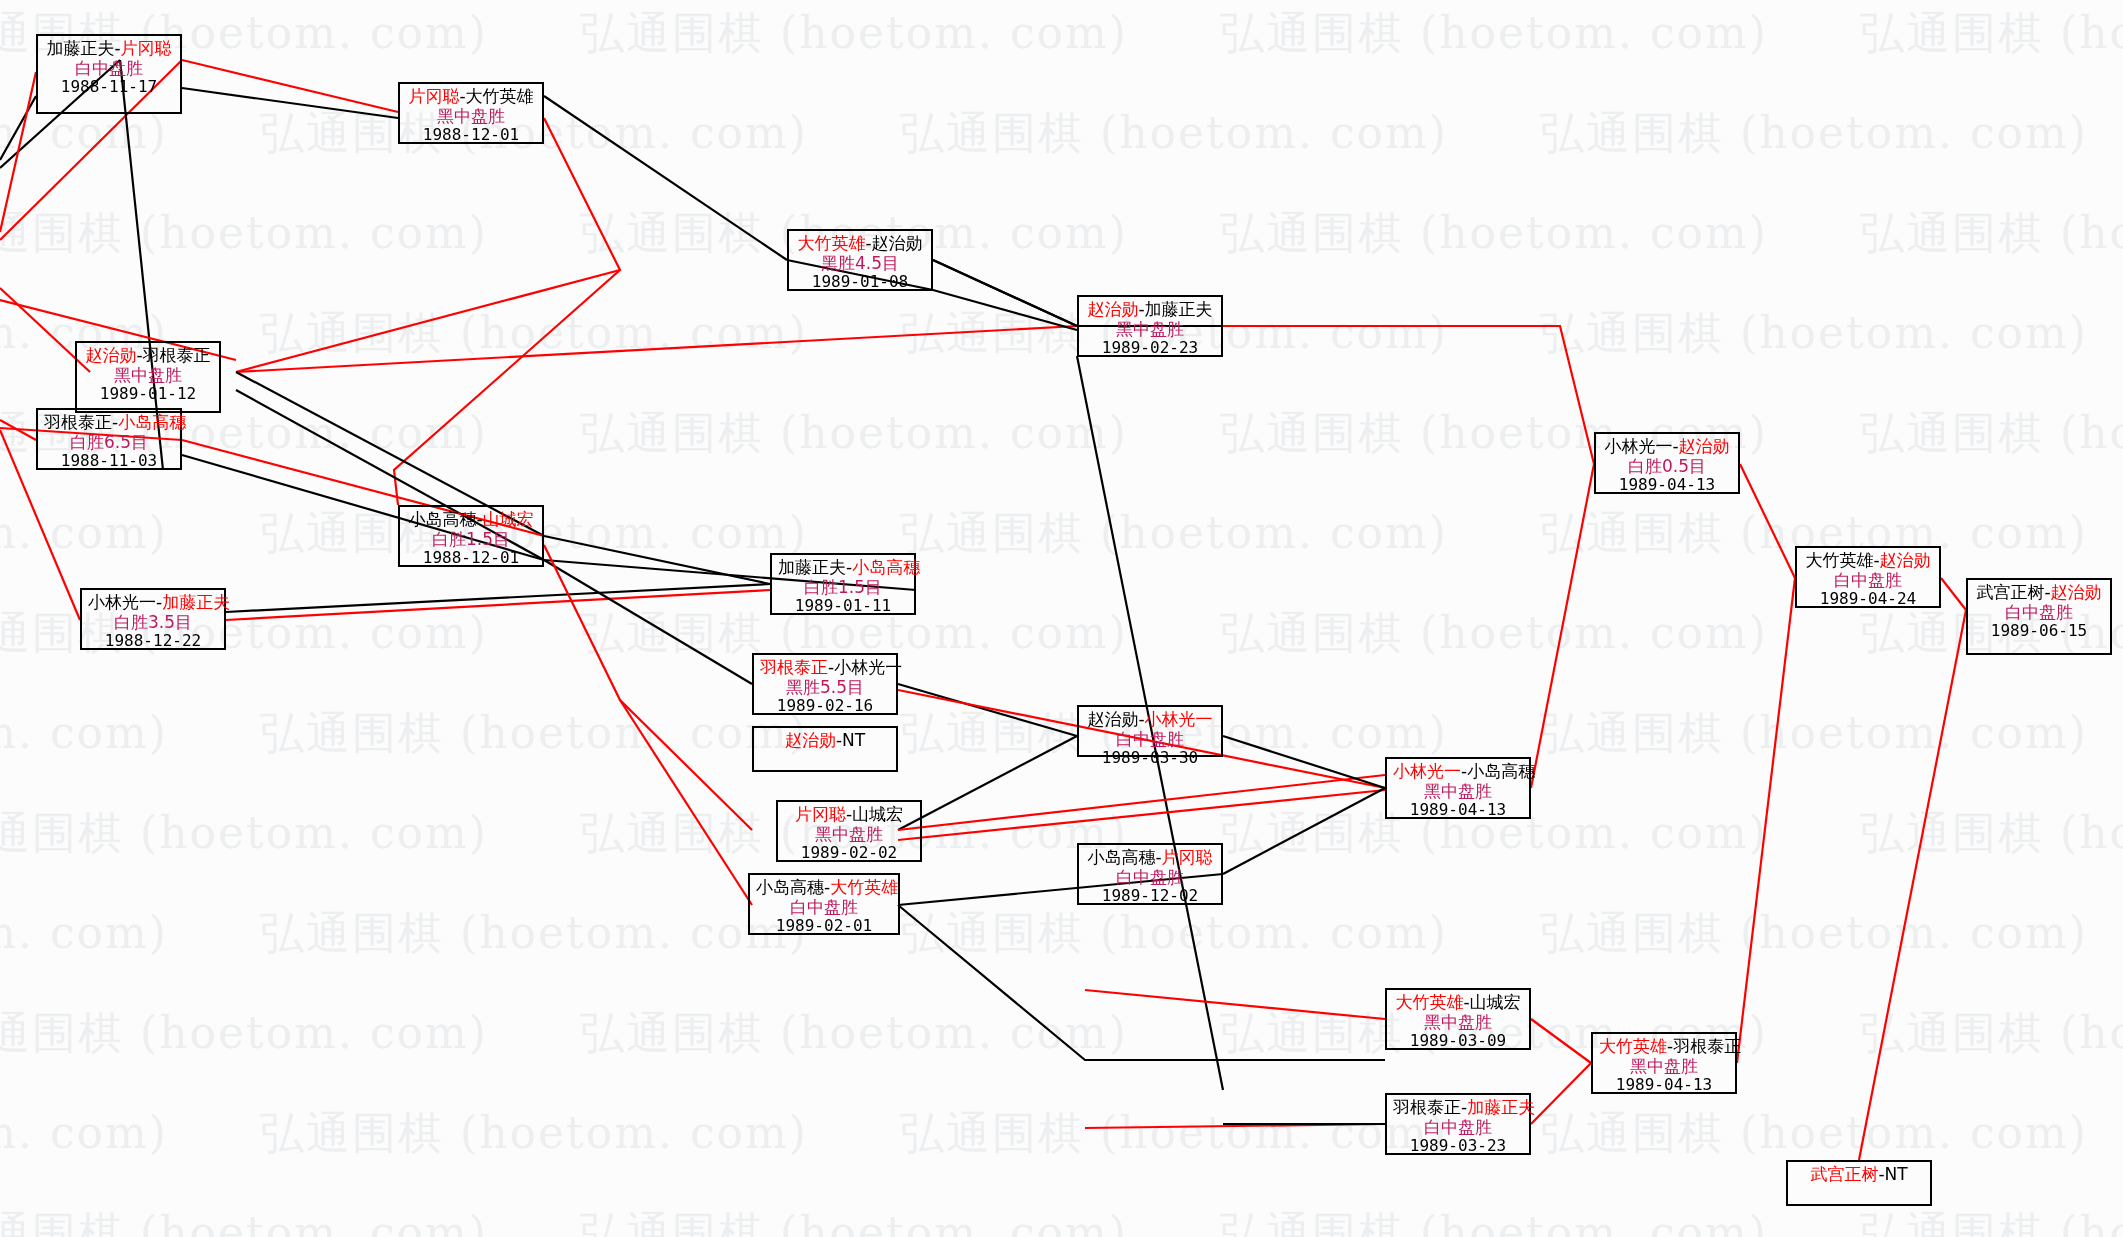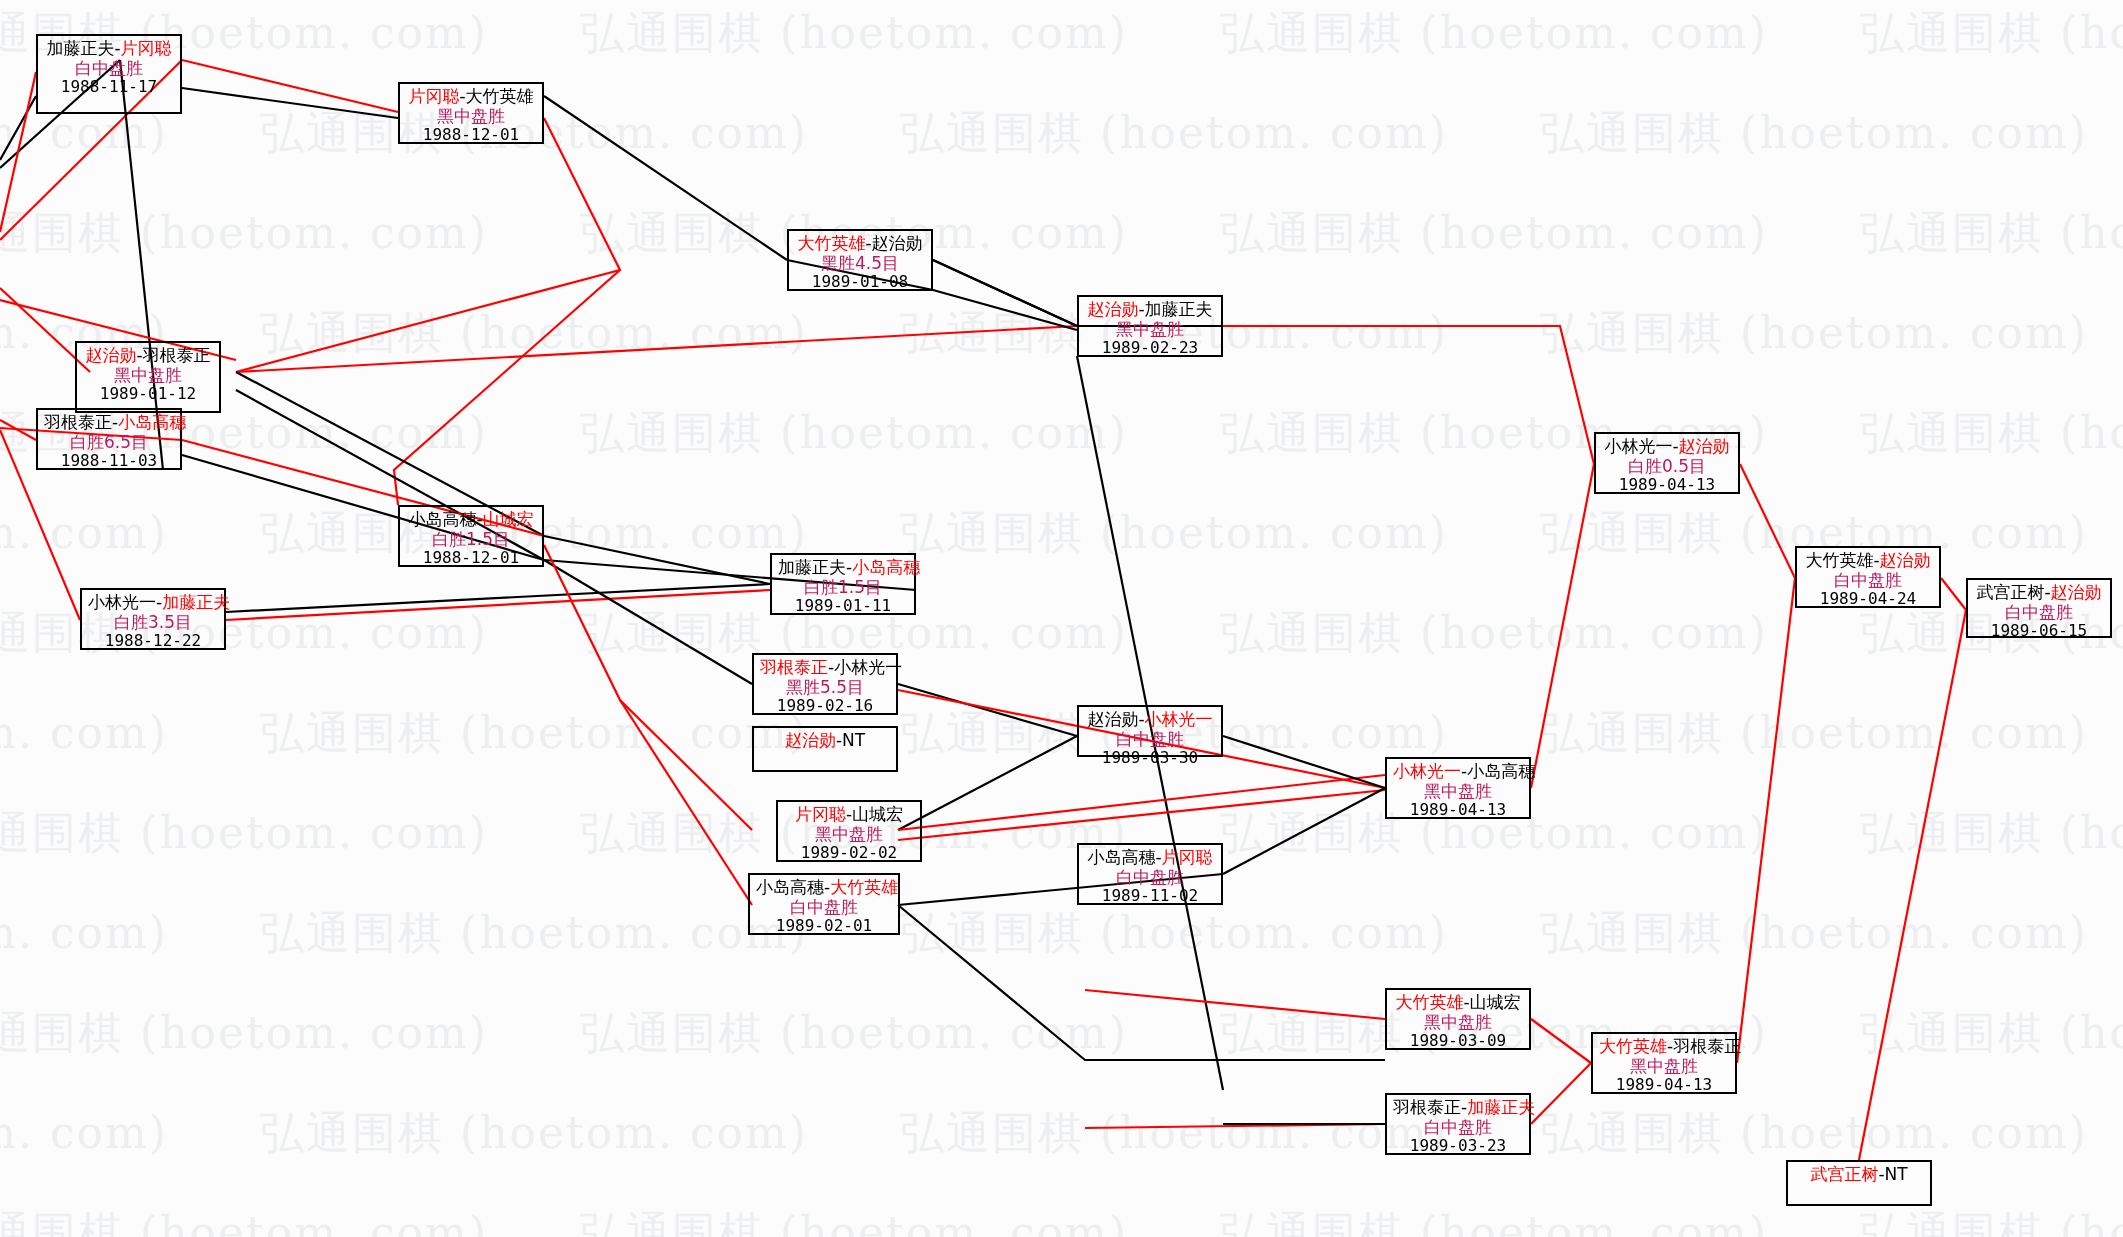--- a/index.html
+++ b/index.html
@@ -202,21 +202,21 @@
         <div class="ln3">1989-02-01</div>
       </div>
       <div class="node" style="left: 1077px; top: 705px; width: 146px; height: 52px;">
         <div class="ln1"><span class="">赵治勋</span><span class="sep">-</span><span class="red">小林光一</span></div>
         <div class="ln2">白中盘胜</div>
         <div class="ln3">1989-03-30</div>
       </div>
       <div class="node" style="left: 1077px; top: 843px; width: 146px; height: 62px;">
         <div class="ln1"><span class="">小岛高穗</span><span class="sep">-</span><span class="red">片冈聪</span></div>
         <div class="ln2">白中盘胜</div>
-        <div class="ln3">1989-11-02</div>
+        <div class="ln3">1989-12-02</div>
       </div>
       <div class="node" style="left: 1385px; top: 757px; width: 146px; height: 62px;">
         <div class="ln1"><span class="red">小林光一</span><span class="sep">-</span><span class="">小岛高穗</span></div>
         <div class="ln2">黑中盘胜</div>
         <div class="ln3">1989-04-13</div>
       </div>
       <div class="node" style="left: 1385px; top: 988px; width: 146px; height: 62px;">
         <div class="ln1"><span class="red">大竹英雄</span><span class="sep">-</span><span class="">山城宏</span></div>
         <div class="ln2">黑中盘胜</div>
         <div class="ln3">1989-03-09</div>
@@ -234,21 +234,21 @@
       <div class="node" style="left: 1594px; top: 432px; width: 146px; height: 62px;">
         <div class="ln1"><span class="">小林光一</span><span class="sep">-</span><span class="red">赵治勋</span></div>
         <div class="ln2">白胜0.5目</div>
         <div class="ln3">1989-04-13</div>
       </div>
       <div class="node" style="left: 1795px; top: 546px; width: 146px; height: 62px;">
         <div class="ln1"><span class="">大竹英雄</span><span class="sep">-</span><span class="red">赵治勋</span></div>
         <div class="ln2">白中盘胜</div>
         <div class="ln3">1989-04-24</div>
       </div>
-      <div class="node" style="left: 1966px; top: 578px; width: 146px; height: 60px;">
+      <div class="node" style="left: 1966px; top: 578px; width: 146px; height: 77px;">
         <div class="ln1"><span class="">武宫正树</span><span class="sep">-</span><span class="red">赵治勋</span></div>
         <div class="ln2">白中盘胜</div>
         <div class="ln3">1989-06-15</div>
       </div>
       <div class="node" style="left: 1786px; top: 1160px; width: 146px; height: 46px;">
         <div class="ln1"><span class="red">武宫正树</span><span class="sep">-</span><span class="">NT</span></div>
       </div>
     </div>
 
 </div>

